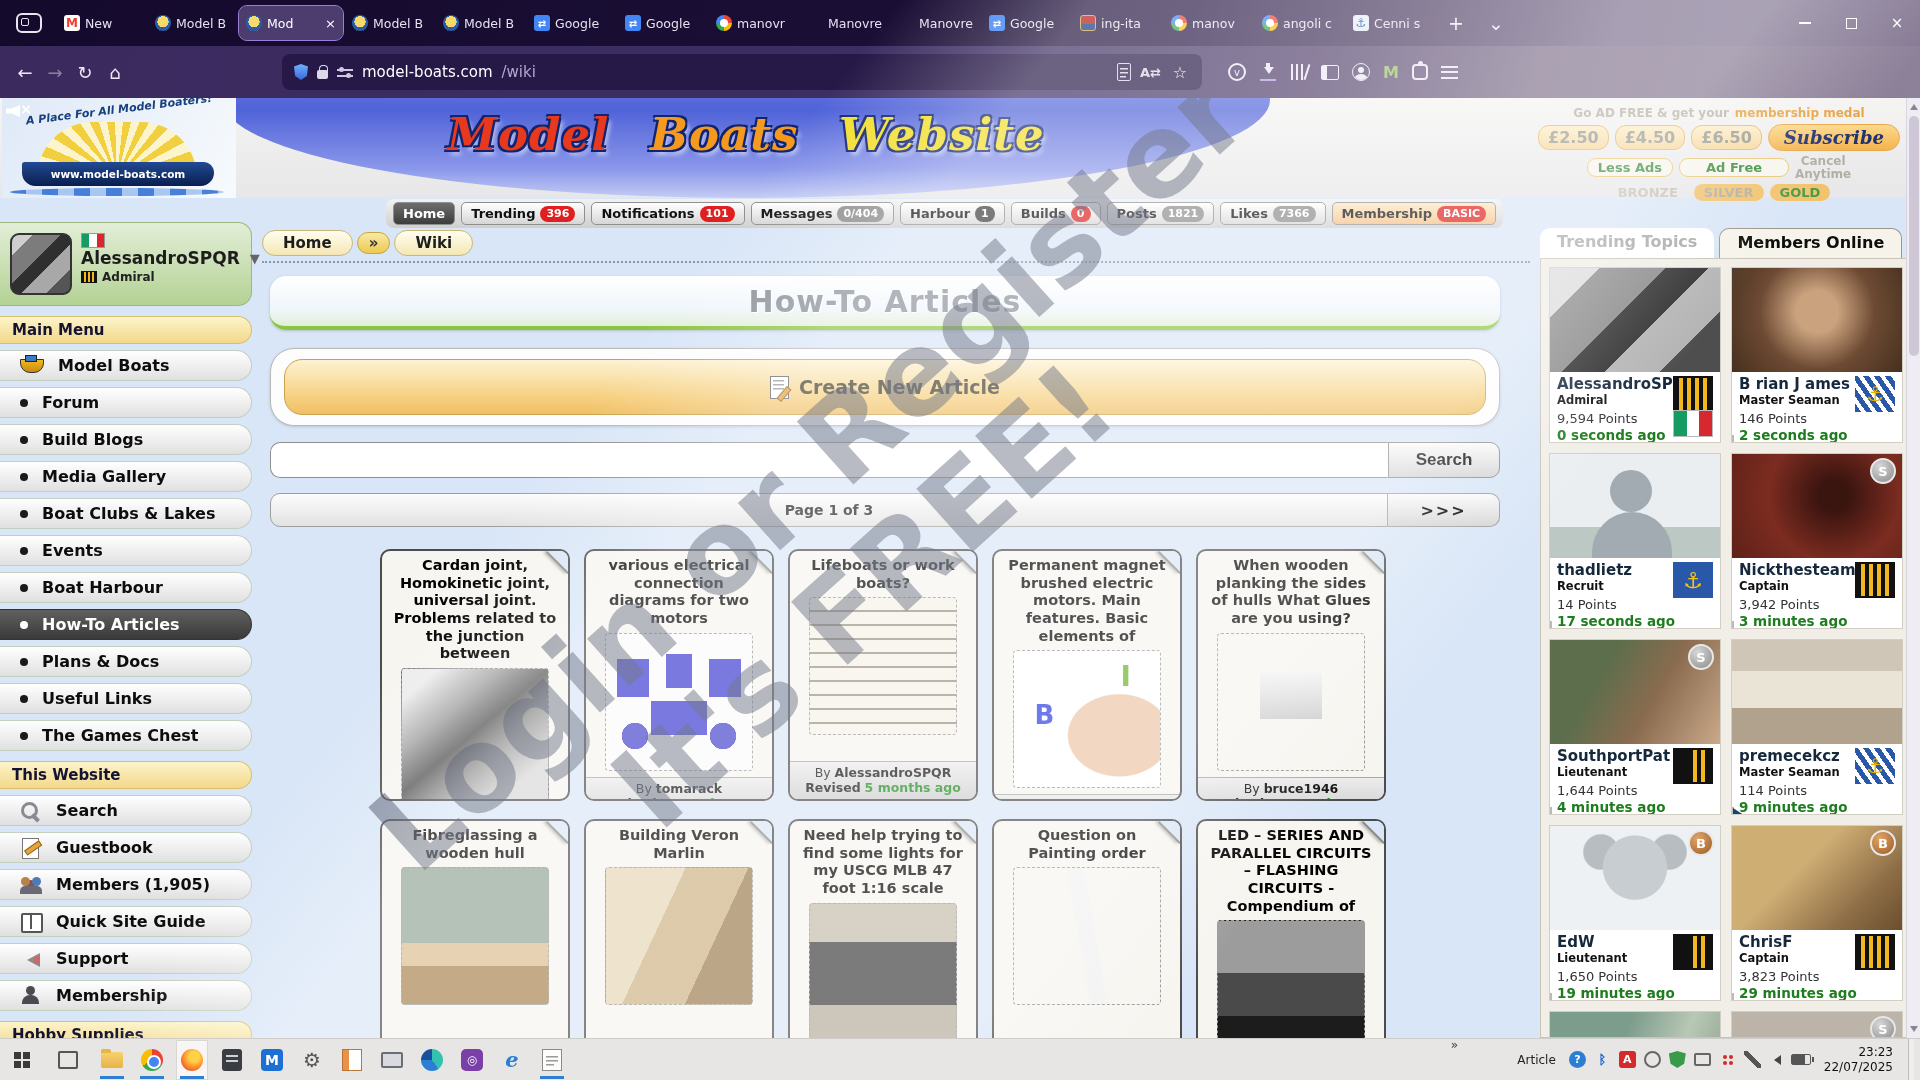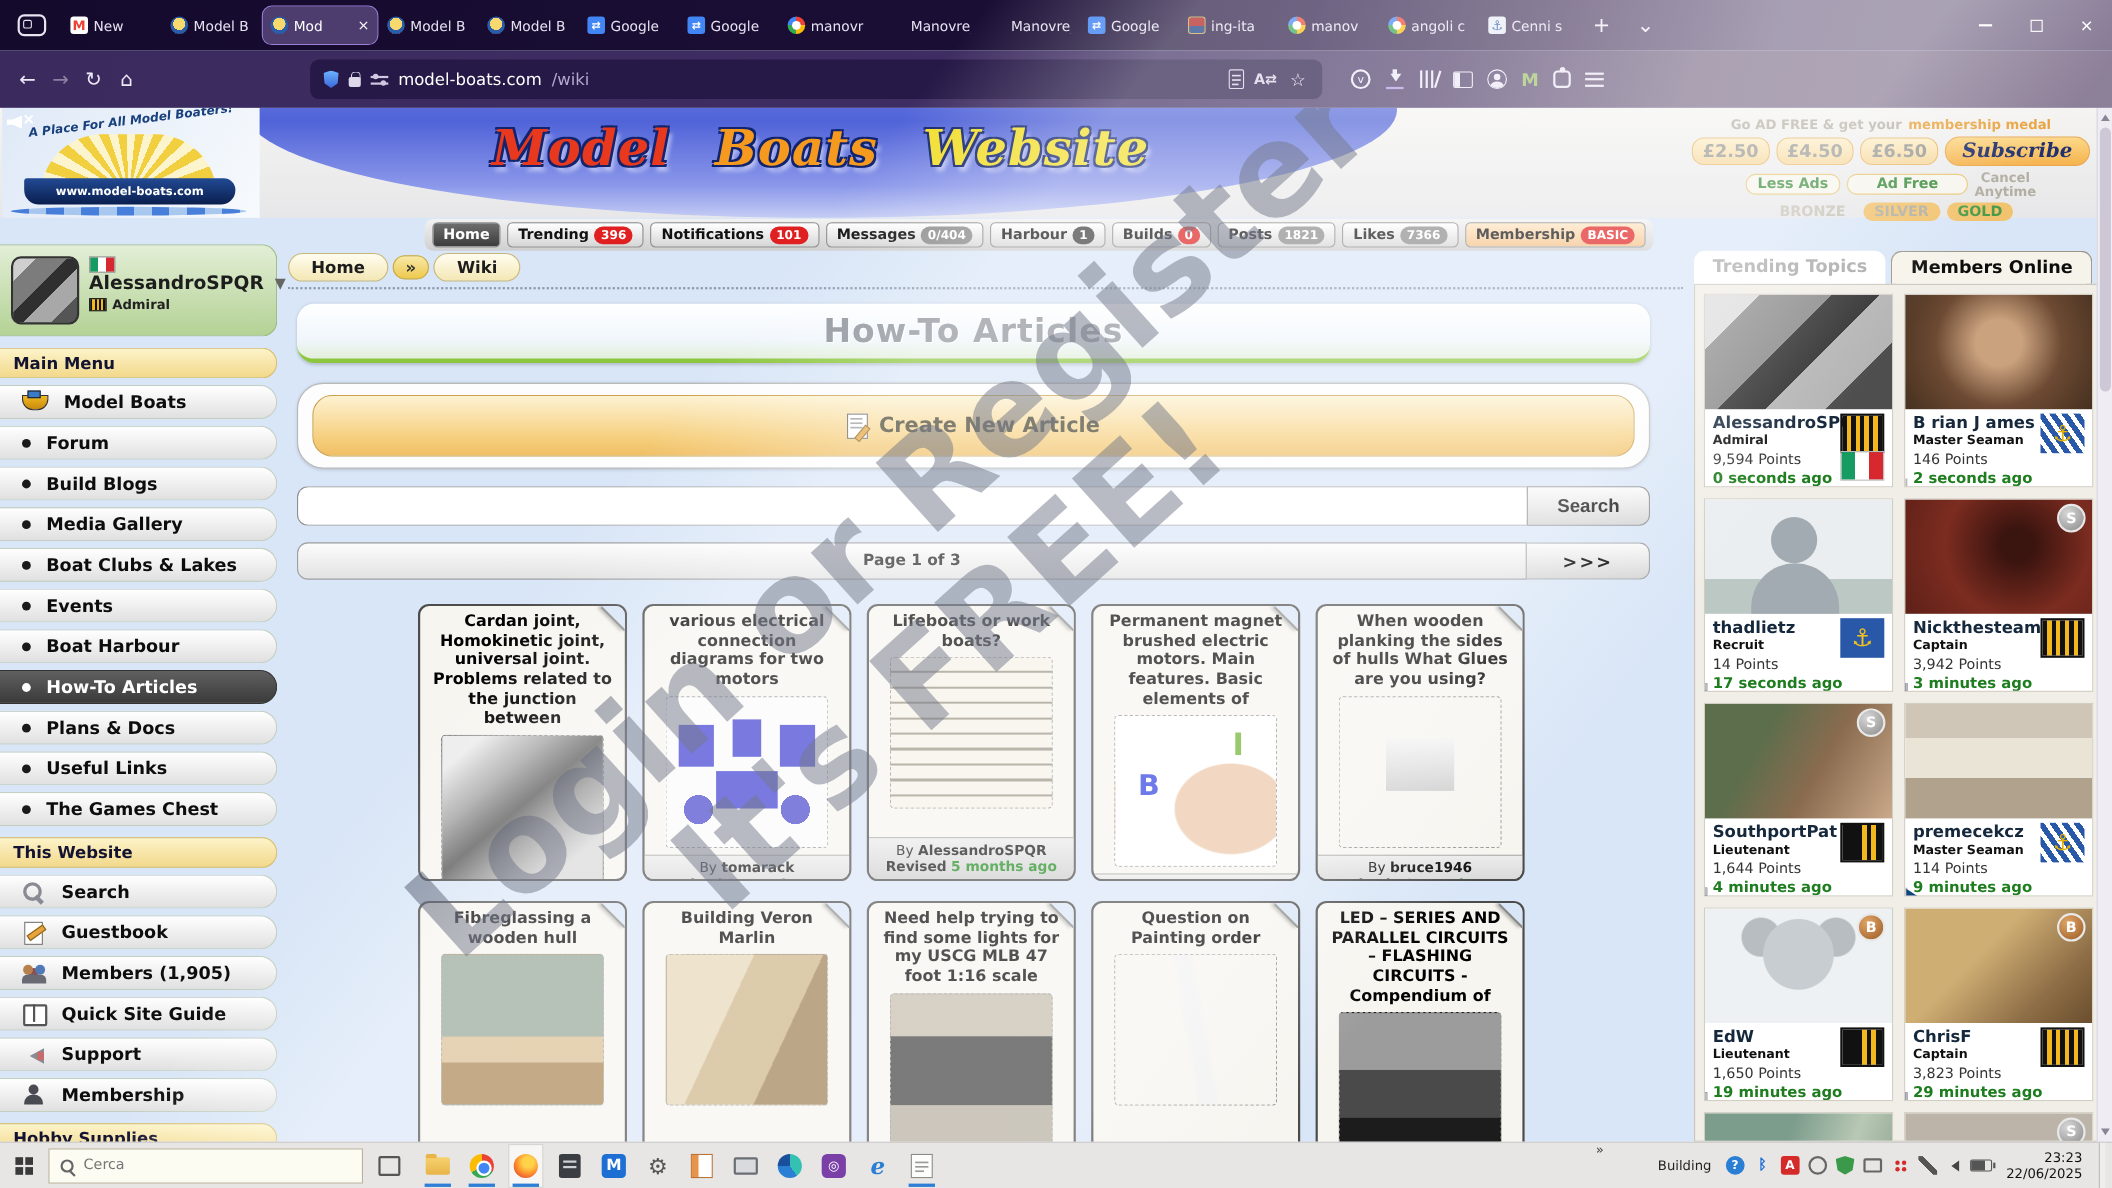--- a/index.html
+++ b/index.html
@@ -949,24 +949,20 @@
 
   <div class="taskbar">
     <div class="start">
       <div class="winlogo">
           <i></i>
           <i></i>
           <i></i>
           <i></i>
         </div>
     </div>
-    <div class="tb-search">
-      <span class="mag"></span>
-      <input type="text" placeholder="Cerca" style="">
-    </div>
     <div class="taskview"></div>
     <div class="tapp open">
         <span class="i-folder"></span>
       </div>
     <div class="tapp open">
         <span class="i-chrome"></span>
       </div>
     <div class="tapp open focus">
         <span class="i-firefox"></span>
       </div>
@@ -993,33 +989,33 @@
       </div>
     <div class="tapp">
         <span class="i-ie">e</span>
       </div>
     <div class="tapp open">
         <span class="i-note"></span>
       </div>
 
     <div class="tb-right">
       <span class="tb-chev">»</span>
-      <span class="desktop-lbl">Building</span>
+      <span class="desktop-lbl">Article</span>
       <div class="tray">
         <span class="tri help">?</span>
         <span class="tri bt">ᛒ</span>
         <span class="tri red">A</span>
         <span class="tri circ"></span>
         <span class="tri shieldg"></span>
         <span class="tri disp"></span>
         <span class="tri dots"></span>
         <span class="tri pen"></span>
         <span class="spk"></span>
         <span class="batt"></span>
       </div>
       <div class="clock">
         <div>23:23</div>
-        <div>22/06/2025</div>
+        <div>22/07/2025</div>
       </div>
       <div class="notif-slab"></div>
     </div>
   </div>
 </div>
 
 </body></html>

